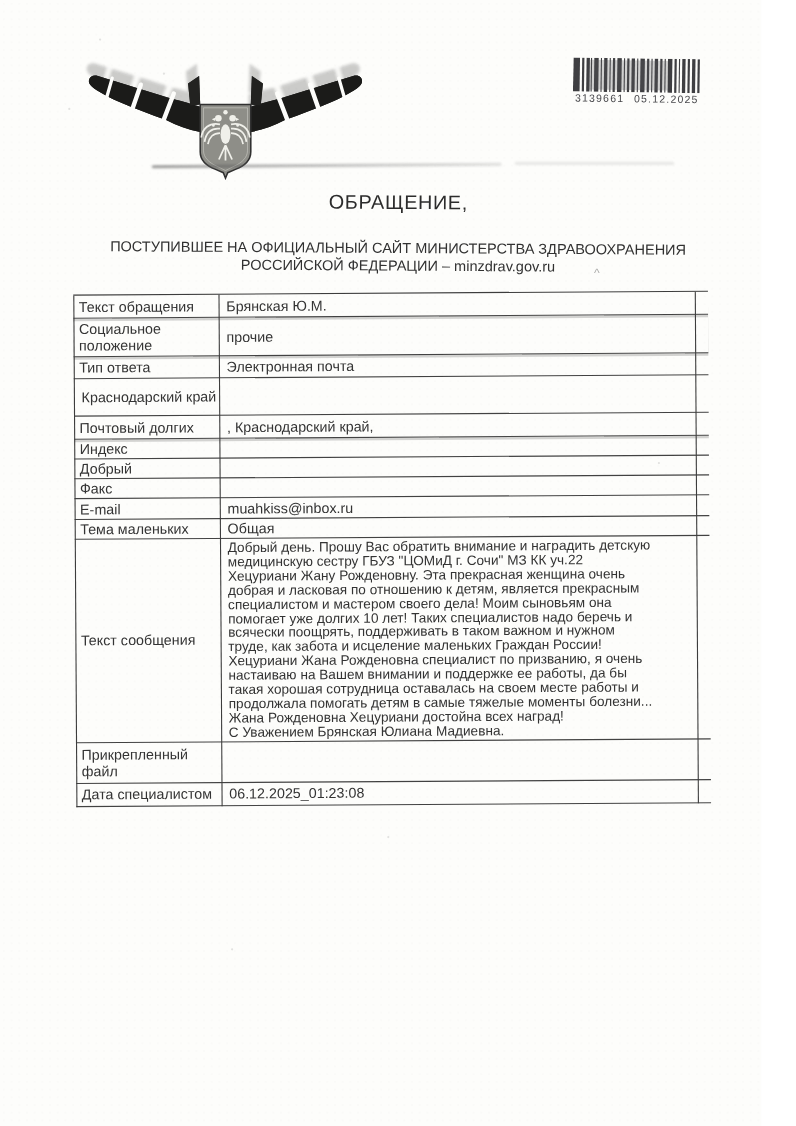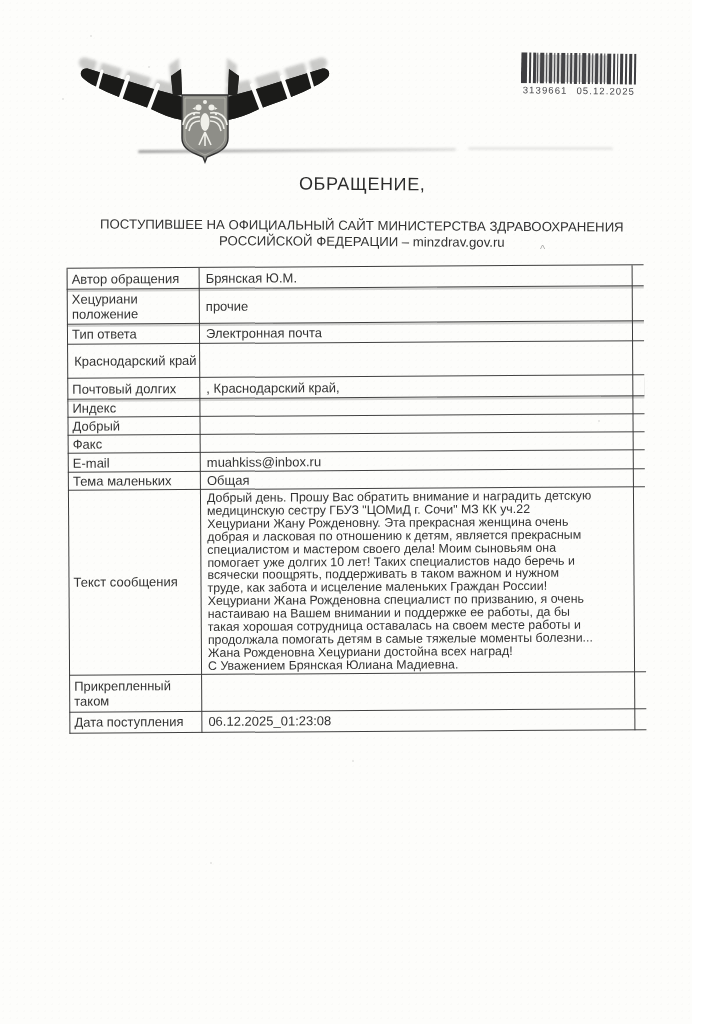--- a/index.html
+++ b/index.html
@@ -141,25 +141,25 @@
       <div>ПОСТУПИВШЕЕ НА ОФИЦИАЛЬНЫЙ САЙТ МИНИСТЕРСТВА ЗДРАВООХРАНЕНИЯ</div>
       <div>РОССИЙСКОЙ ФЕДЕРАЦИИ – minzdrav.gov.ru</div>
     </div>
   </div>
 
   <span class="caret">^</span>
 
   <div class="doc-table">
 
     <div class="trow ghostline" style="min-height:20px">
-      <div class="tlabel">Автор обращения</div>
+      <div class="tlabel">Текст обращения</div>
       <div class="tvalue">Брянская Ю.М.</div>
     </div>
     <div class="trow ghostline" style="min-height:34px">
-      <div class="tlabel">Хецуриани положение</div>
+      <div class="tlabel">Социальное положение</div>
       <div class="tvalue">прочие</div>
     </div>
     <div class="trow" style="min-height:19px">
       <div class="tlabel">Тип ответа</div>
       <div class="tvalue">Электронная почта</div>
     </div>
     <div class="trow" style="min-height:33px">
       <div class="tvalue">Краснодарский край</div>
     </div>
     <div class="trow ghostline" style="min-height:20px">
@@ -197,25 +197,25 @@
 всячески поощрять, поддерживать в таком важном и нужном
 труде, как забота и исцеление маленьких Граждан России!
 Хецуриани Жана Рожденовна специалист по призванию, я очень
 настаиваю на Вашем внимании и поддержке ее работы, да бы
 такая хорошая сотрудница оставалась на своем месте работы и
 продолжала помогать детям в самые тяжелые моменты болезни...
 Жана Рожденовна Хецуриани достойна всех наград!
 С Уважением Брянская Юлиана Мадиевна.</div>
     </div>
     <div class="trow" style="min-height:36px">
-      <div class="tlabel">Прикрепленный таком</div>
+      <div class="tlabel">Прикрепленный файл</div>
       <div class="tvalue"></div>
     </div>
     <div class="trow" style="min-height:20px">
-      <div class="tlabel">Дата поступления</div>
+      <div class="tlabel">Дата специалистом</div>
       <div class="tvalue">06.12.2025_01:23:08</div>
     </div>
 
     <div class="vline vl-left"></div>
     <div class="vline vl-div"></div>
     <div class="vline vl-right"></div>
   </div>
 
   <div class="speck" style="left:62px;top:98px"></div>
   <div class="speck" style="left:148px;top:66px"></div>

